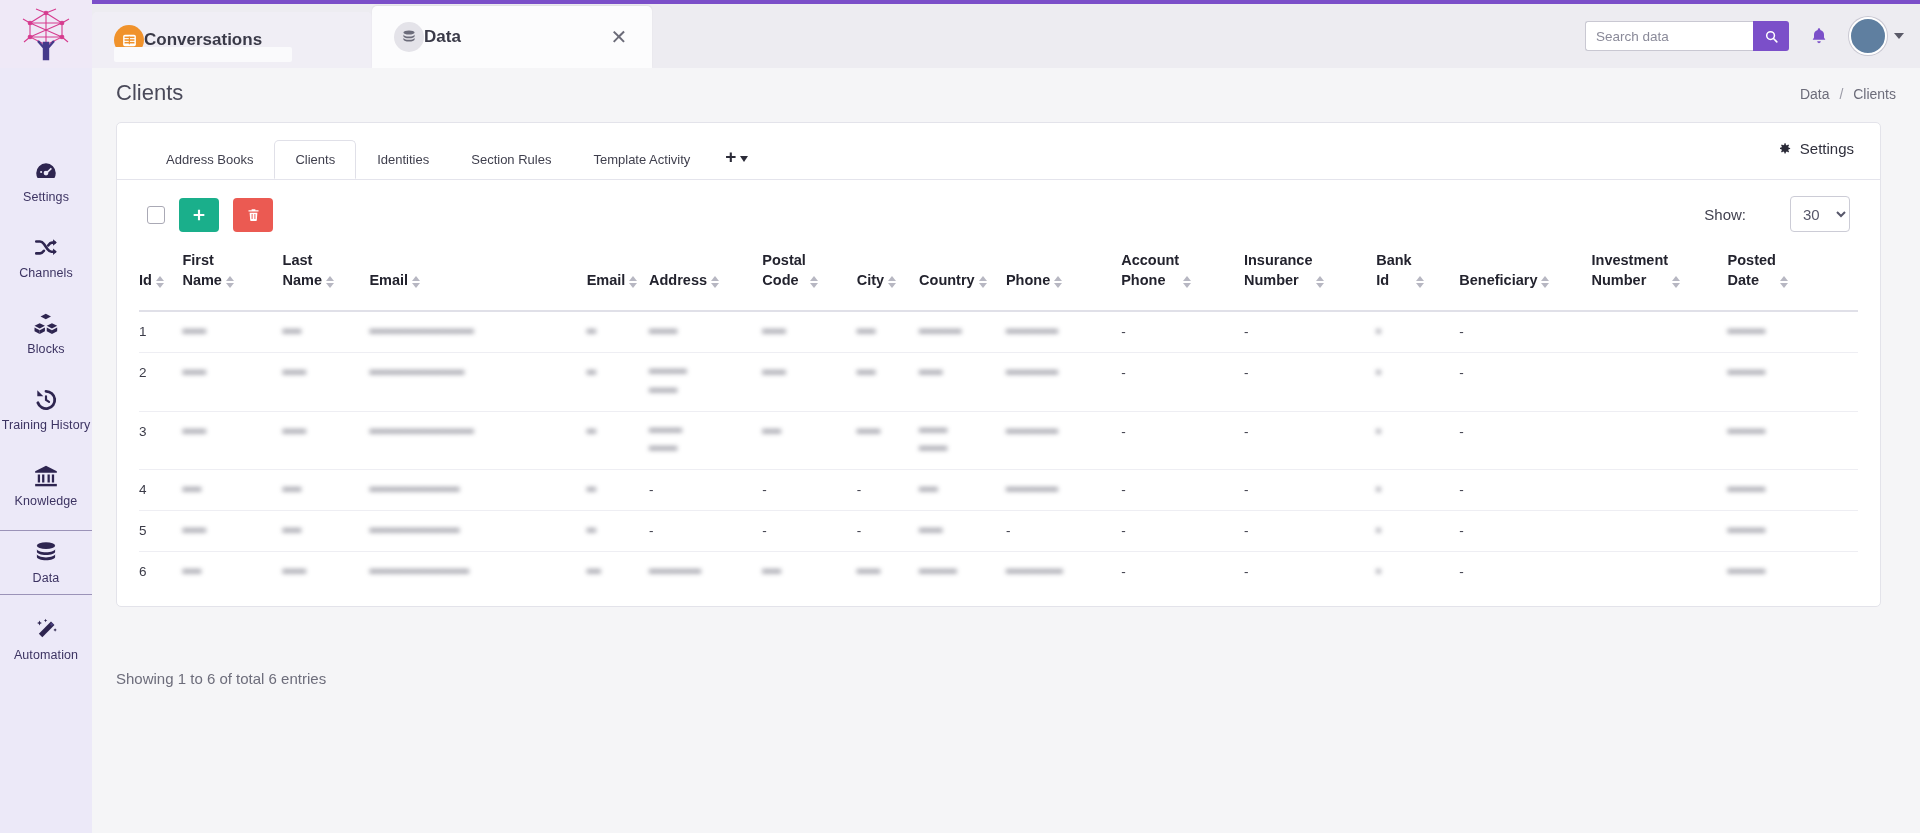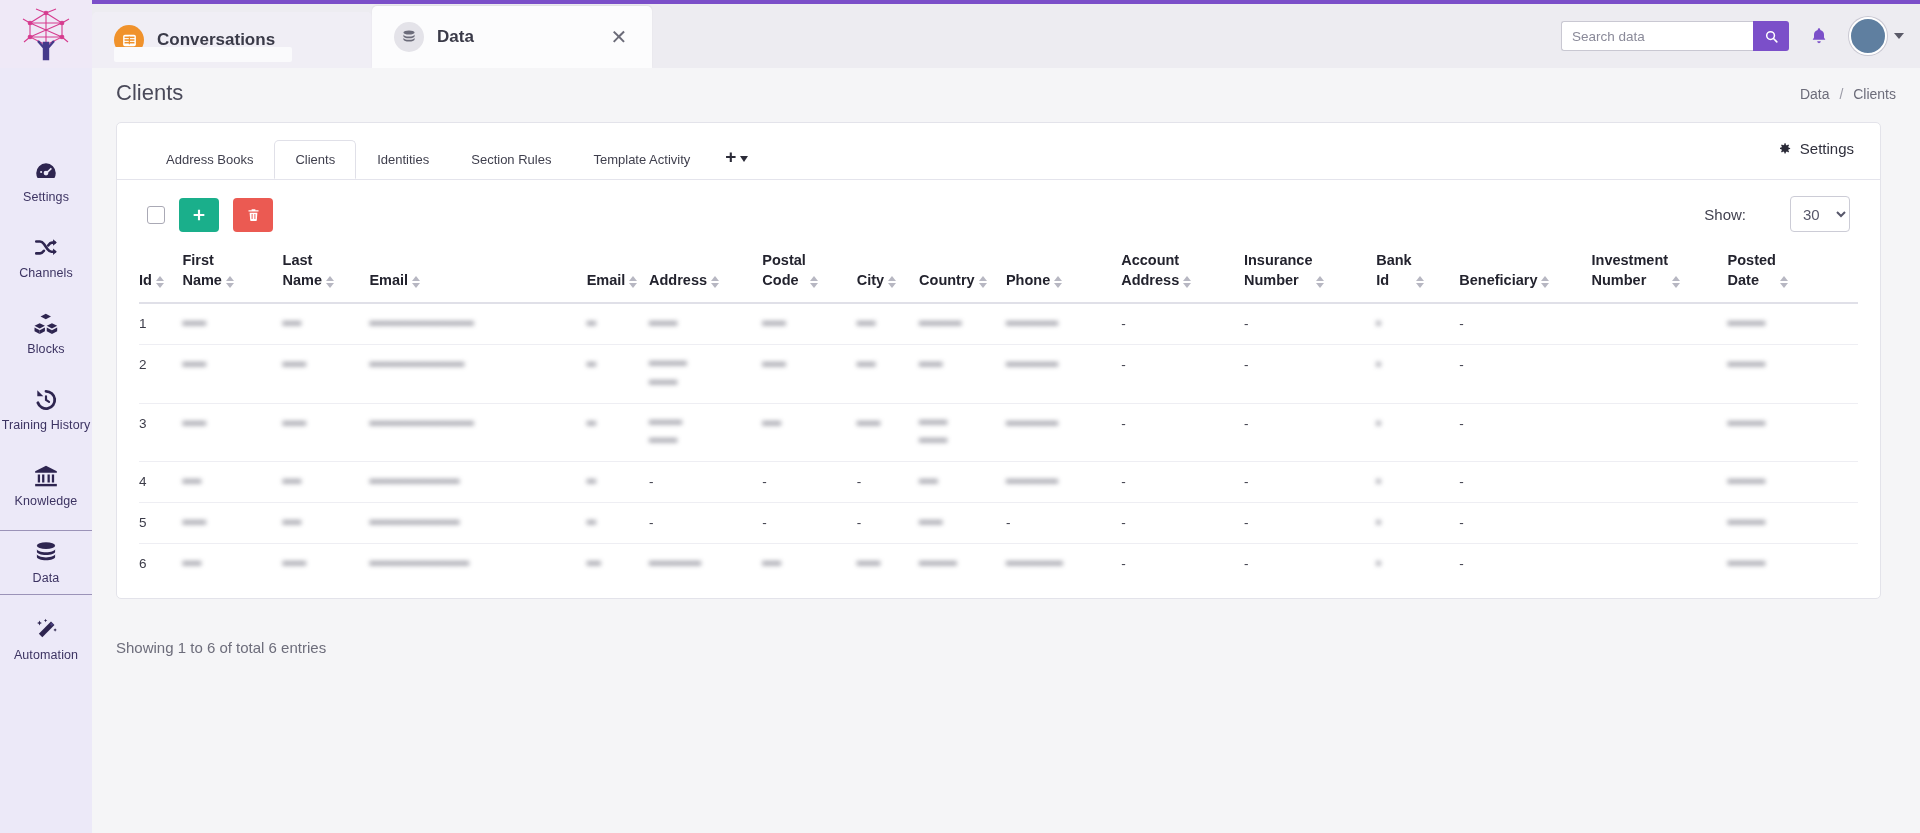--- a/index.html
+++ b/index.html
@@ -40,21 +40,21 @@
   }
   .rail-item.active { border-top: 1px solid #9b93b8; border-bottom: 1px solid #9b93b8; }
   .rail-icon { width: 26px; height: 26px; display:block; }
   
   .topbar {
     position: absolute; top: 4px; left: 92px; width: 1828px; height: 64px;
     background: #edecf1;
   }
   .tabstrip { position: absolute; top: 0; left: 0; height: 64px; display: flex; align-items: flex-end; }
   .wtab {
-    height: 56px; display: flex; align-items: center; gap: 13px;
+    height: 56px; display: flex; align-items: center; 
     padding: 0 22px; cursor: pointer; min-width: 280px;
     border-top-left-radius: 5px; border-top-right-radius: 5px;
     position: relative;
   }
   .wtab.inactive { background: #f0eef5; }
   .wtab.active { background: #fcfcfd; height: 62px; box-shadow: 0 -1px 2px rgba(0,0,0,.06); }
   .wtab-badge {
     width: 30px; height: 30px; border-radius: 50%;
     display: flex; align-items: center; justify-content: center; flex: 0 0 auto;
   }
@@ -69,21 +69,21 @@
     margin-left: auto; width: 22px; height: 22px; color: #6b6b78;
     display: flex; align-items: center; justify-content: center; font-size: 20px;
     line-height: 1; cursor: pointer;
   }
   .topbar-right {
     position: absolute; right: 16px; top: 0; height: 64px;
     display: flex; align-items: center; gap: 20px;
   }
   .searchwrap { display: flex; height: 30px; }
   .searchwrap input {
-    width: 192px; height: 30px; border: 1px solid #c9c8d2; border-right: none;
+    width: 168px; height: 30px; border: 1px solid #c9c8d2; border-right: none;
     border-top-left-radius: 3px; border-bottom-left-radius: 3px;
     padding: 2px 10px; font-size: 13.5px; color: #0f172a; outline: none;
     background: #fff; font-family: "Liberation Sans", sans-serif;
   }
   .searchwrap input::placeholder { color: #8a8a99; }
   .search-btn {
     width: 36px; height: 30px; background: #7b4fc9; border: none; cursor: pointer;
     border-top-right-radius: 3px; border-bottom-right-radius: 3px;
     display: flex; align-items: center; justify-content: center;
   }
@@ -167,21 +167,21 @@
   .tb-right .lbl { font-size: 15px; color: #41414f; }
   .show-select {
     width: 60px; height: 36px; border: 1px solid #ccccd6; border-radius: 4px;
     background: #fff; font-size: 15px; color: #57576a; padding: 0 8px;
     font-family: "Liberation Sans", sans-serif; cursor: pointer; margin-left: 16px;
   }
   
   .tablewrap { padding: 0 22px; }
   table.grid { width: 100%; border-collapse: collapse; table-layout: fixed; }
   table.grid thead th {
-    vertical-align: bottom; text-align: left; padding: 0 4px 12px 0;
+    vertical-align: bottom; text-align: left; padding: 0 4px 20px 0;
     font-size: 14.5px; font-weight: 700; color: #23232e; line-height: 1.38;
     border-bottom: 2px solid #e0e0e8;
   }
   .th-inner { display: flex; align-items: flex-end; gap: 4px; }
   .th-label { white-space: pre-line; }
   .sorter {
     display: inline-flex; flex-direction: column; gap: 2px; flex: 0 0 auto;
     margin-bottom: 2px; cursor: pointer;
   }
   .sorter i {
@@ -195,21 +195,21 @@
     border-bottom: 1px solid #eeeef3; vertical-align: top; line-height: 1.45;
   }
   table.grid tbody tr:last-child td { border-bottom: none; }
   .redacted {
     filter: blur(2.6px);
     color: #404052; white-space: pre-line; display: inline-block;
     font-size: 13px; letter-spacing: .2px;
   }
   .plain { color: #3b3b48; }
   .foot {
-    position: absolute; left: 116px; top: 639px;
+    position: absolute; left: 116px; top: 670px;
     font-size: 15px; color: #6d6d7b;
   }
 </style>
 </head>
 <body>
 
 <div class="accent-bar"></div>
 
 <nav class="rail">
   <div class="rail-logo">
@@ -549,21 +549,21 @@
                 <span class="th-label">Phone</span>
                 <span class="sorter">
                   <i class="up"></i>
                   <i class="dn"></i>
                 </span>
               </span>
             </th>
           <th>
               <span class="th-inner">
                 <span class="th-label">Account
-Address</span>
+Phone</span>
                 <span class="sorter">
                   <i class="up"></i>
                   <i class="dn"></i>
                 </span>
               </span>
             </th>
           <th>
               <span class="th-inner">
                 <span class="th-label">Insurance
 Number</span>

